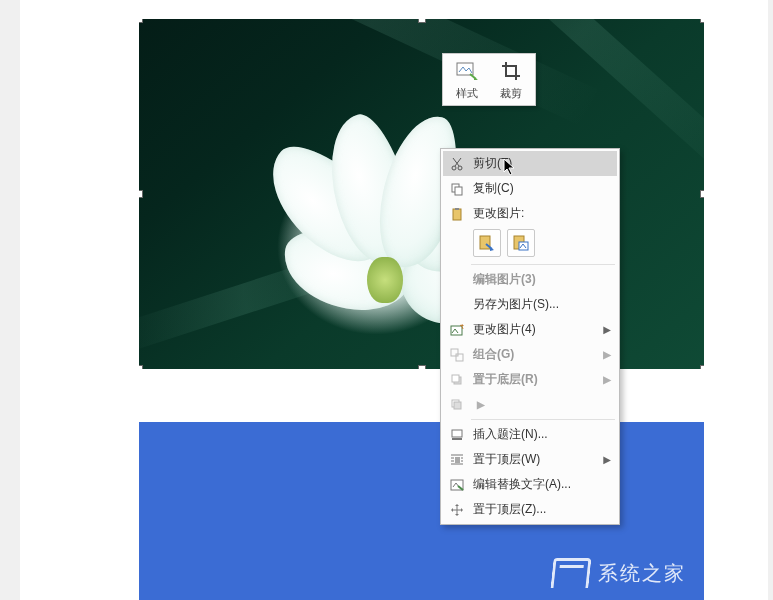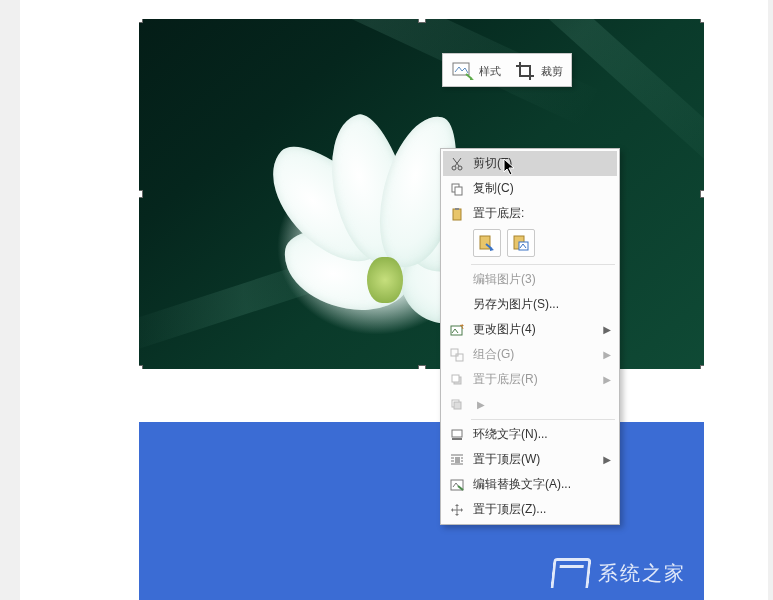--- a/index.html
+++ b/index.html
@@ -77,21 +77,21 @@
   
   .mini-toolbar {
     position:absolute;
     left:442px; top:53px;
     background:#fdfdfd;
     border:1px solid #c8c8c8;
     box-shadow:2px 2px 4px rgba(0,0,0,.2);
     padding:6px 8px 4px;
     display:flex; gap:12px;
   }
-  .mini-item{display:flex;flex-direction:row;align-items:center;gap:4px;min-width:32px;}
+  .mini-item{display:flex;flex-direction:column;align-items:center;gap:4px;min-width:32px;}
   .mini-item .ic{width:24px;height:22px;display:flex;align-items:center;justify-content:center;}
   .mini-item .lbl{font-size:11px;color:#444;}
 
   
   .context-menu {
     position:absolute;
     left:440px; top:148px;
     width:180px;
     background:#fcfcfc;
     border:1px solid #bdbdbd;
@@ -100,21 +100,21 @@
   }
   .cm-row {
     display:flex;align-items:center;
     height:25px;
     padding:0 6px 0 4px;
     position:relative;
     color:#333;
   }
   .cm-row.header { color:#333; }
   .cm-row.highlight { background:#d5d5d5; }
-  .cm-row.disabled { color:#9a9a9a; }
+  .cm-row.disabled { color:#9a9a9a;font-weight:bold; }
   .cm-icon {
     width:20px;height:18px;
     display:flex;align-items:center;justify-content:center;
     margin-right:6px;
     flex-shrink:0;
   }
   .cm-label { flex:1; white-space:nowrap; }
   .cm-arrow { color:#666;font-size:10px;margin-left:4px; }
   .cm-row.disabled .cm-arrow{color:#b0b0b0;}
   .cm-sep { height:1px;background:#e0e0e0;margin:2px 2px 2px 28px;}
@@ -219,21 +219,21 @@
     <span class="cm-label">复制(C)</span>
   </div>
 
   <div class="cm-row header">
     <div class="cm-icon">
       <svg width="14" height="14" viewBox="0 0 14 14">
           <rect x="3" y="2" width="8" height="11" fill="#e8c56a" stroke="#a8832f"></rect>
           <rect x="5" y="1" width="4" height="2" fill="#888"></rect>
         </svg>
     </div>
-    <span class="cm-label">置于底层:</span>
+    <span class="cm-label">更改图片:</span>
   </div>
 
   <div class="paste-opts">
     <div class="paste-btn">
       <svg width="18" height="18" viewBox="0 0 18 18">
           <rect x="2" y="2" width="10" height="13" fill="#e8c56a" stroke="#a8832f"></rect>
           <path d="M8 10 L14 15" stroke="#3a72c4" stroke-width="2"></path>
           <polygon points="12,13 16,16 12,17" fill="#3a72c4"></polygon>
         </svg>
     </div>
@@ -306,21 +306,21 @@
 
   <div class="cm-sep"></div>
 
   <div class="cm-row">
     <div class="cm-icon">
       <svg width="14" height="14" viewBox="0 0 14 14">
           <rect x="2" y="2" width="10" height="7" stroke="#777" fill="#fff"></rect>
           <rect x="2" y="10" width="10" height="2" fill="#777"></rect>
         </svg>
     </div>
-    <span class="cm-label">环绕文字(N)...</span>
+    <span class="cm-label">插入题注(N)...</span>
   </div>
 
   <div class="cm-row">
     <div class="cm-icon">
       <svg width="14" height="14" viewBox="0 0 14 14">
           <rect x="5" y="4" width="5" height="6" fill="#a8a8a8"></rect>
           <path d="M1 2h12M1 5h3M11 5h2M1 8h3M11 8h2M1 11h12" stroke="#777"></path>
         </svg>
     </div>
     <span class="cm-label">置于顶层(W)</span>

